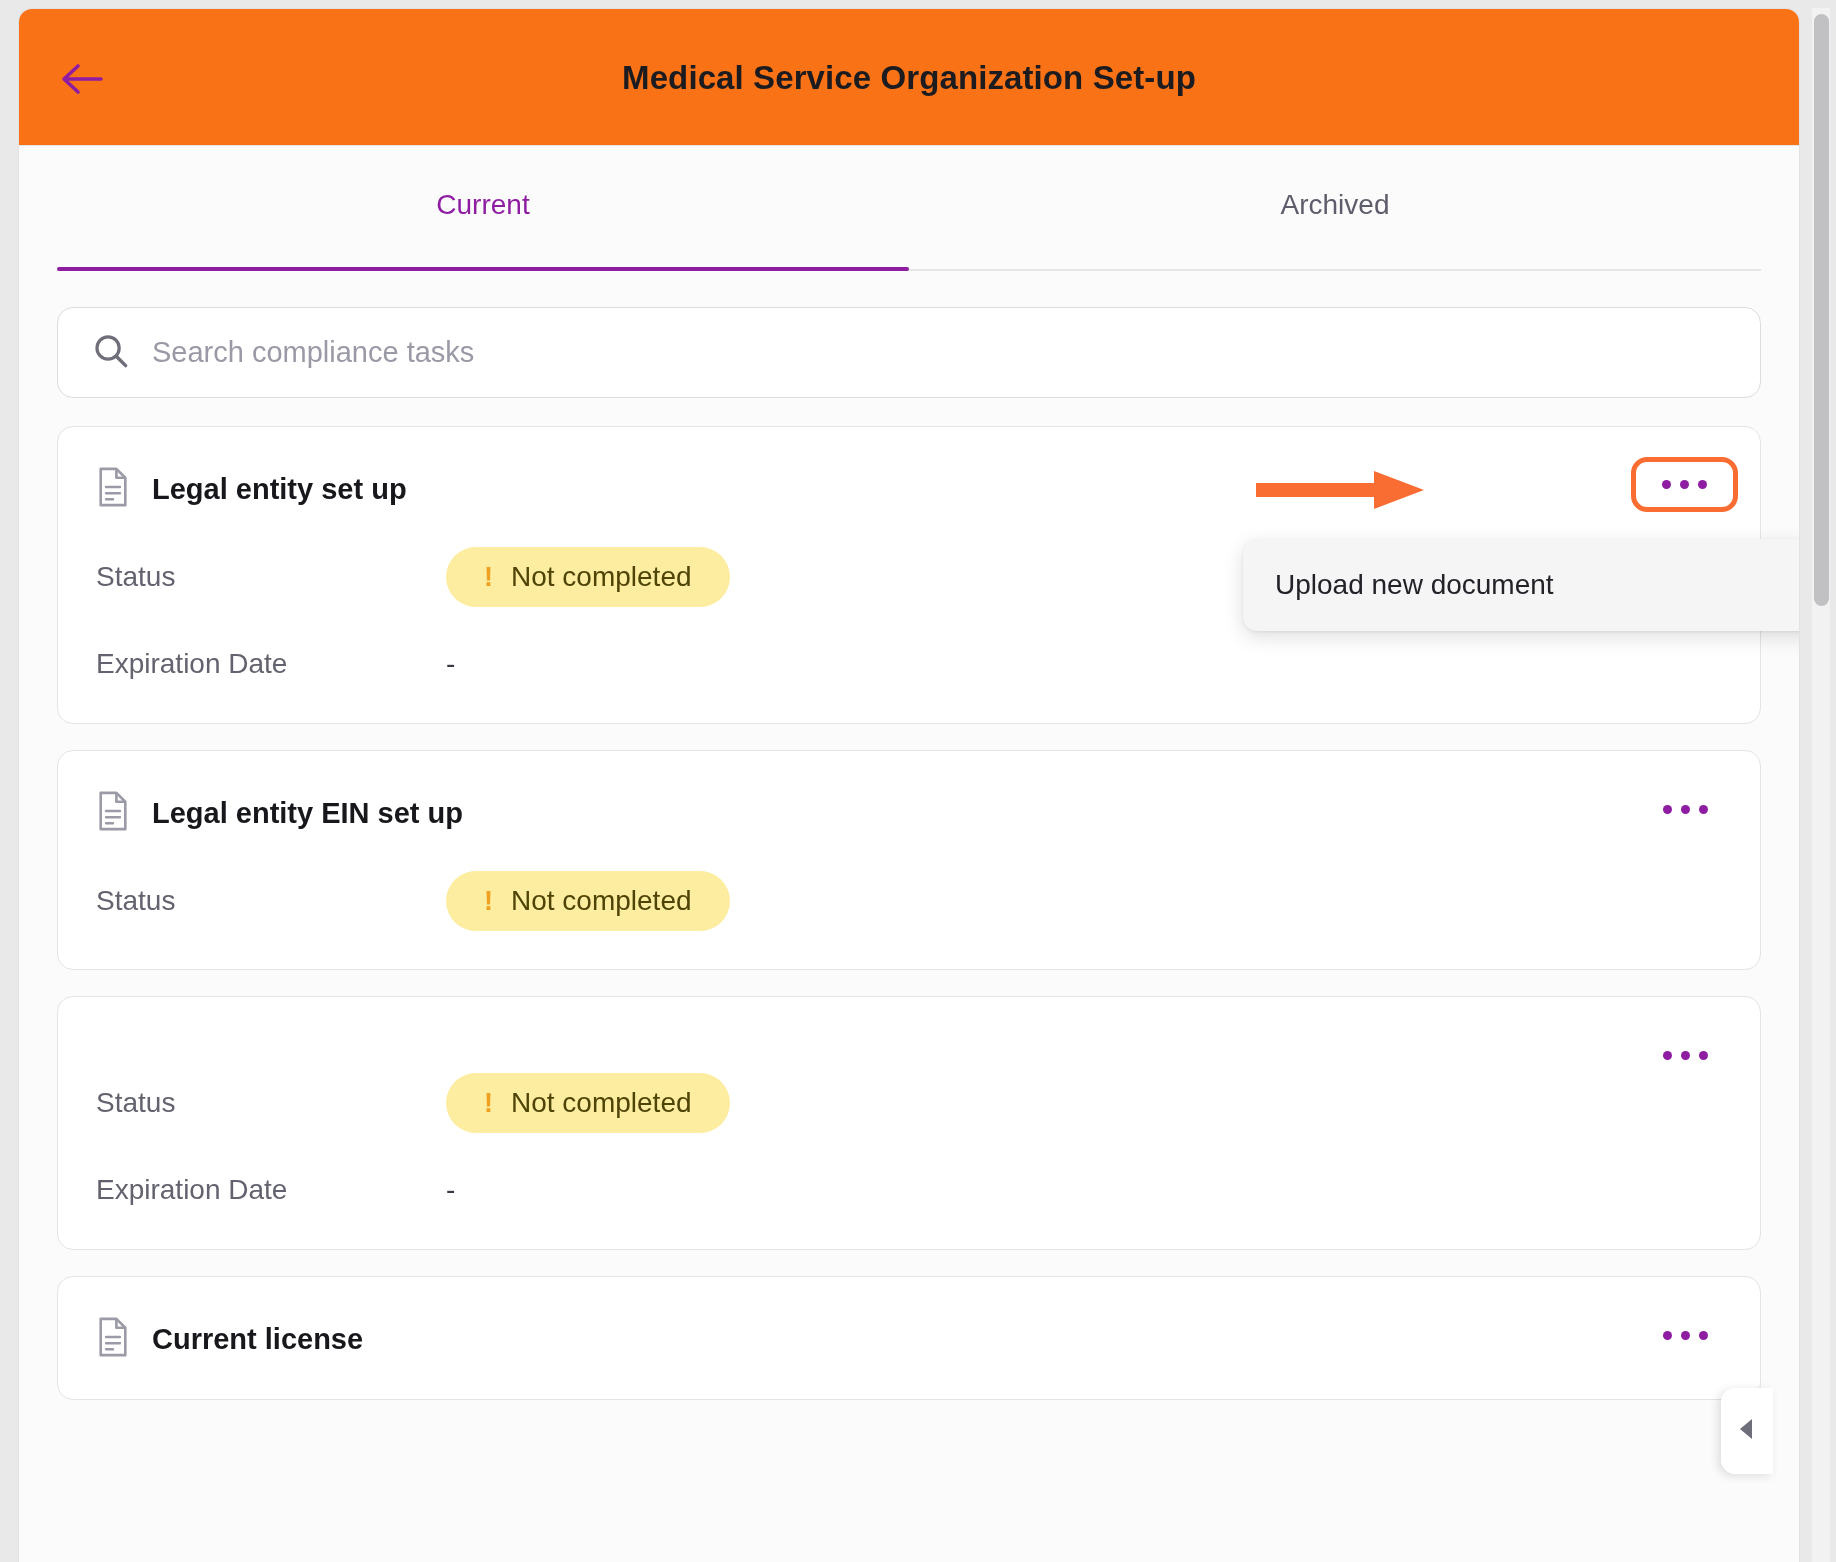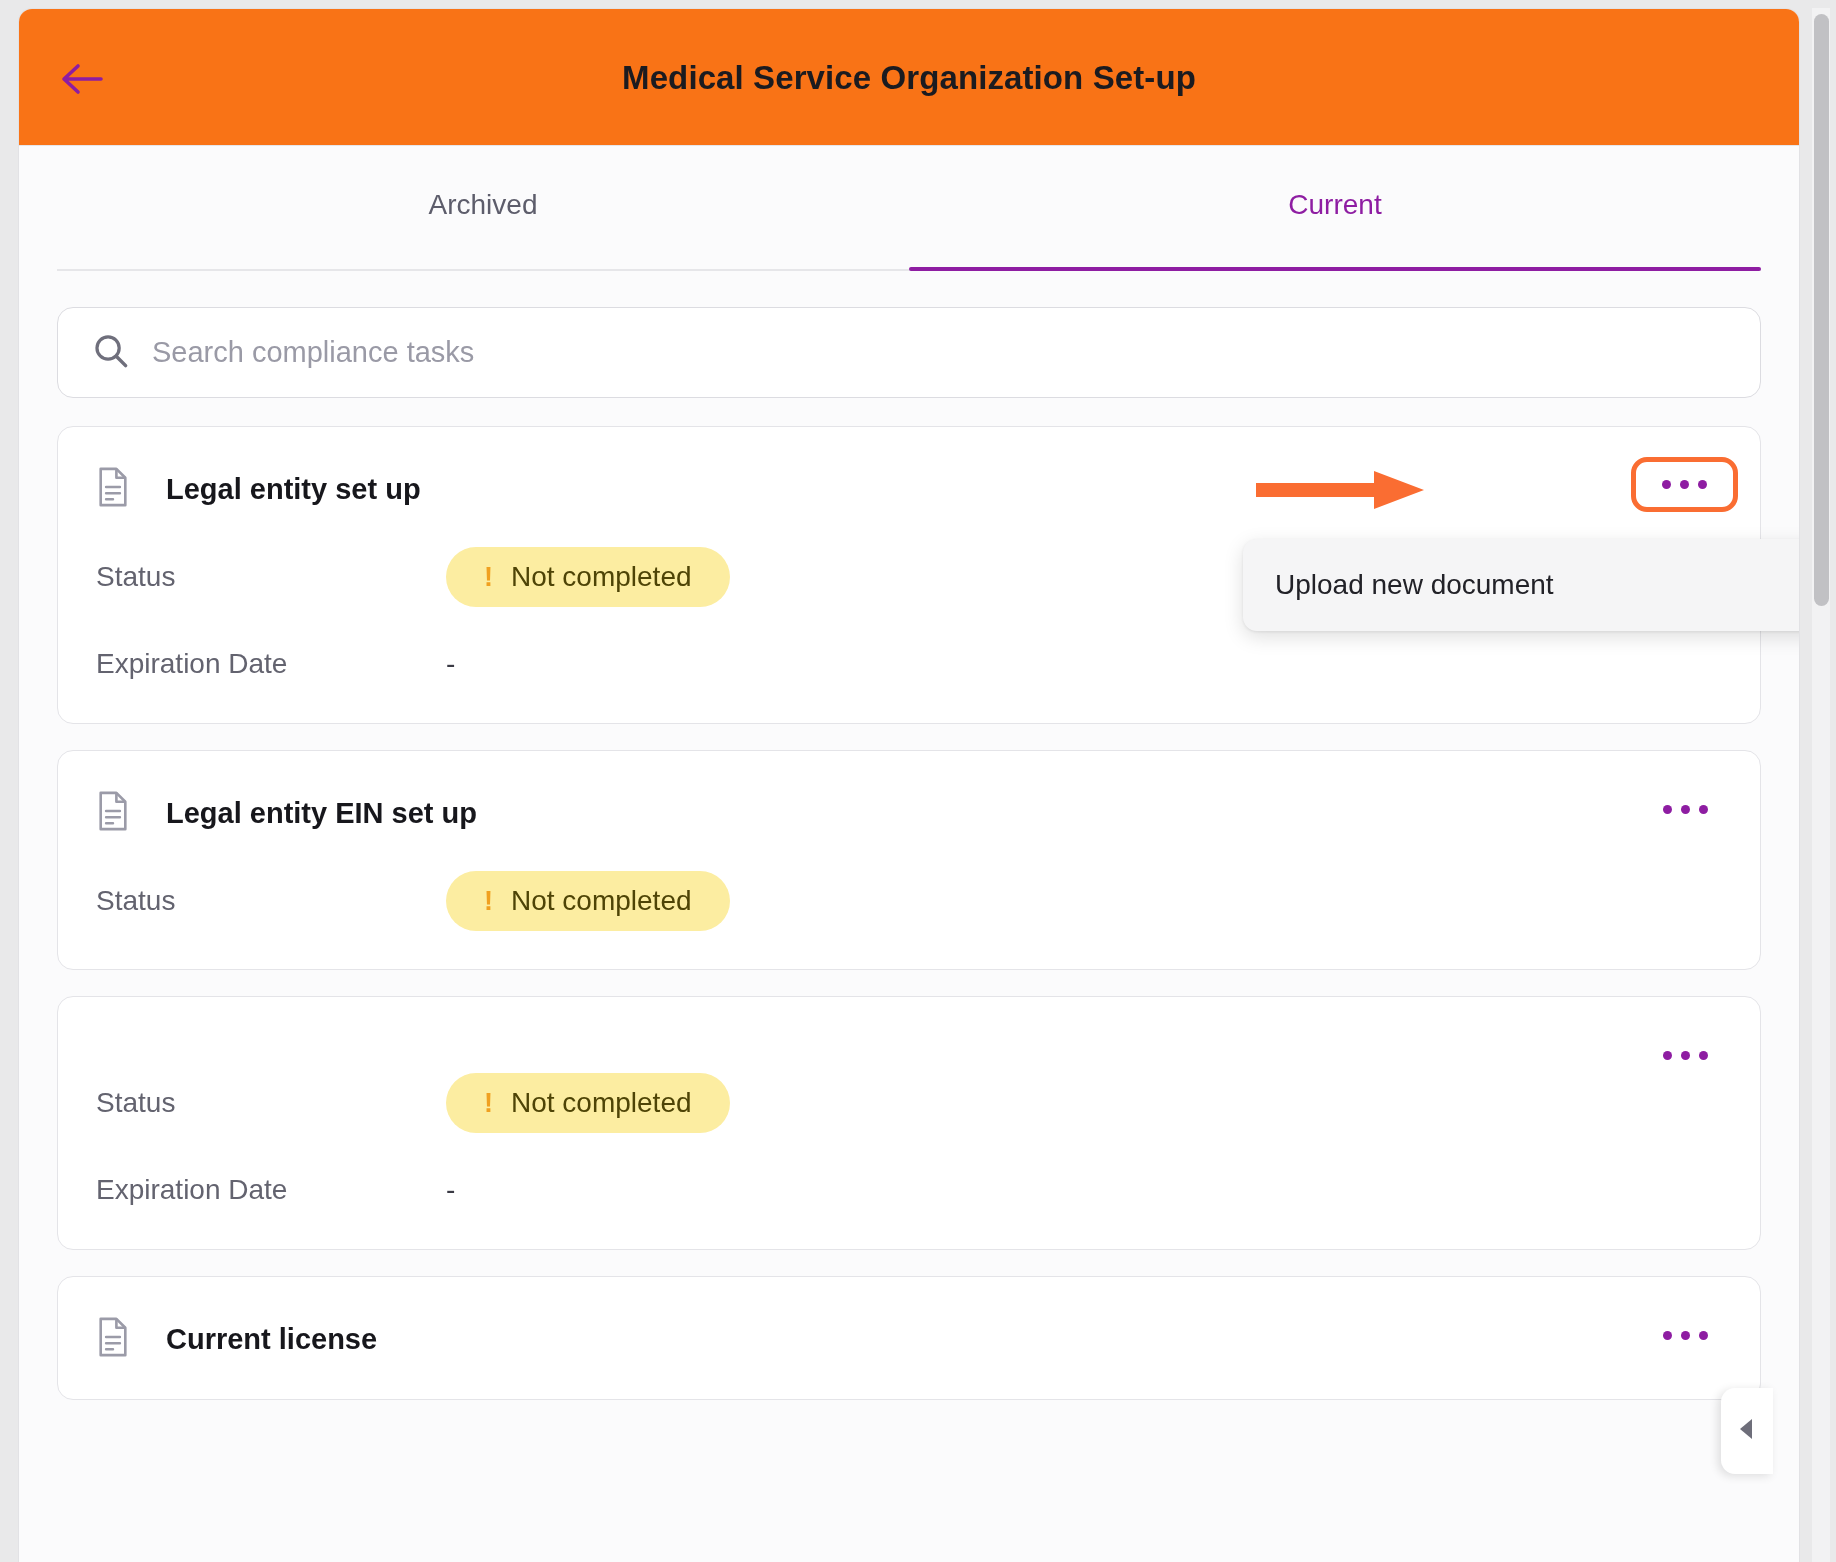--- a/index.html
+++ b/index.html
@@ -134,21 +134,21 @@
     background: #ffffff;
     border: 1px solid #e4e4e8;
     border-radius: 16px;
     padding: 40px 38px 38px 38px;
     margin-bottom: 26px;
     position: relative;
   }
   .card-head {
     display: flex;
     align-items: center;
-    gap: 36px;
+    gap: 22px;
   }
   .card-title {
     font-size: 29px;
     font-weight: bold;
     color: #17171c;
   }
   .kebab {
     position: absolute;
     right: 40px;
     top: 44px;
@@ -287,22 +287,22 @@
         <span>
           <svg width="44" height="34" viewBox="0 0 44 34" fill="none">
             <path d="M41 17 H5 M18 4 L4 17 L18 30" stroke="#8e1da2" stroke-width="3.6" stroke-linecap="round" stroke-linejoin="round"></path>
           </svg>
         </span>
       </button>
       <div class="page-title">Medical Service Organization Set-up</div>
     </div>
 
     <div class="tabs">
+      <button class="tab active">Current</button>
       <button class="tab">Archived</button>
-      <button class="tab active">Current</button>
     </div>
 
     <div class="search-wrap">
       <div class="search-box">
         <span>
           <svg width="38" height="38" viewBox="0 0 26 26" fill="none">
             <circle cx="11" cy="11" r="7.6" stroke="#6f6f7c" stroke-width="2.2"></circle>
             <path d="M16.6 16.6 L23 23" stroke="#6f6f7c" stroke-width="2.4" stroke-linecap="round"></path>
           </svg>
         </span>

